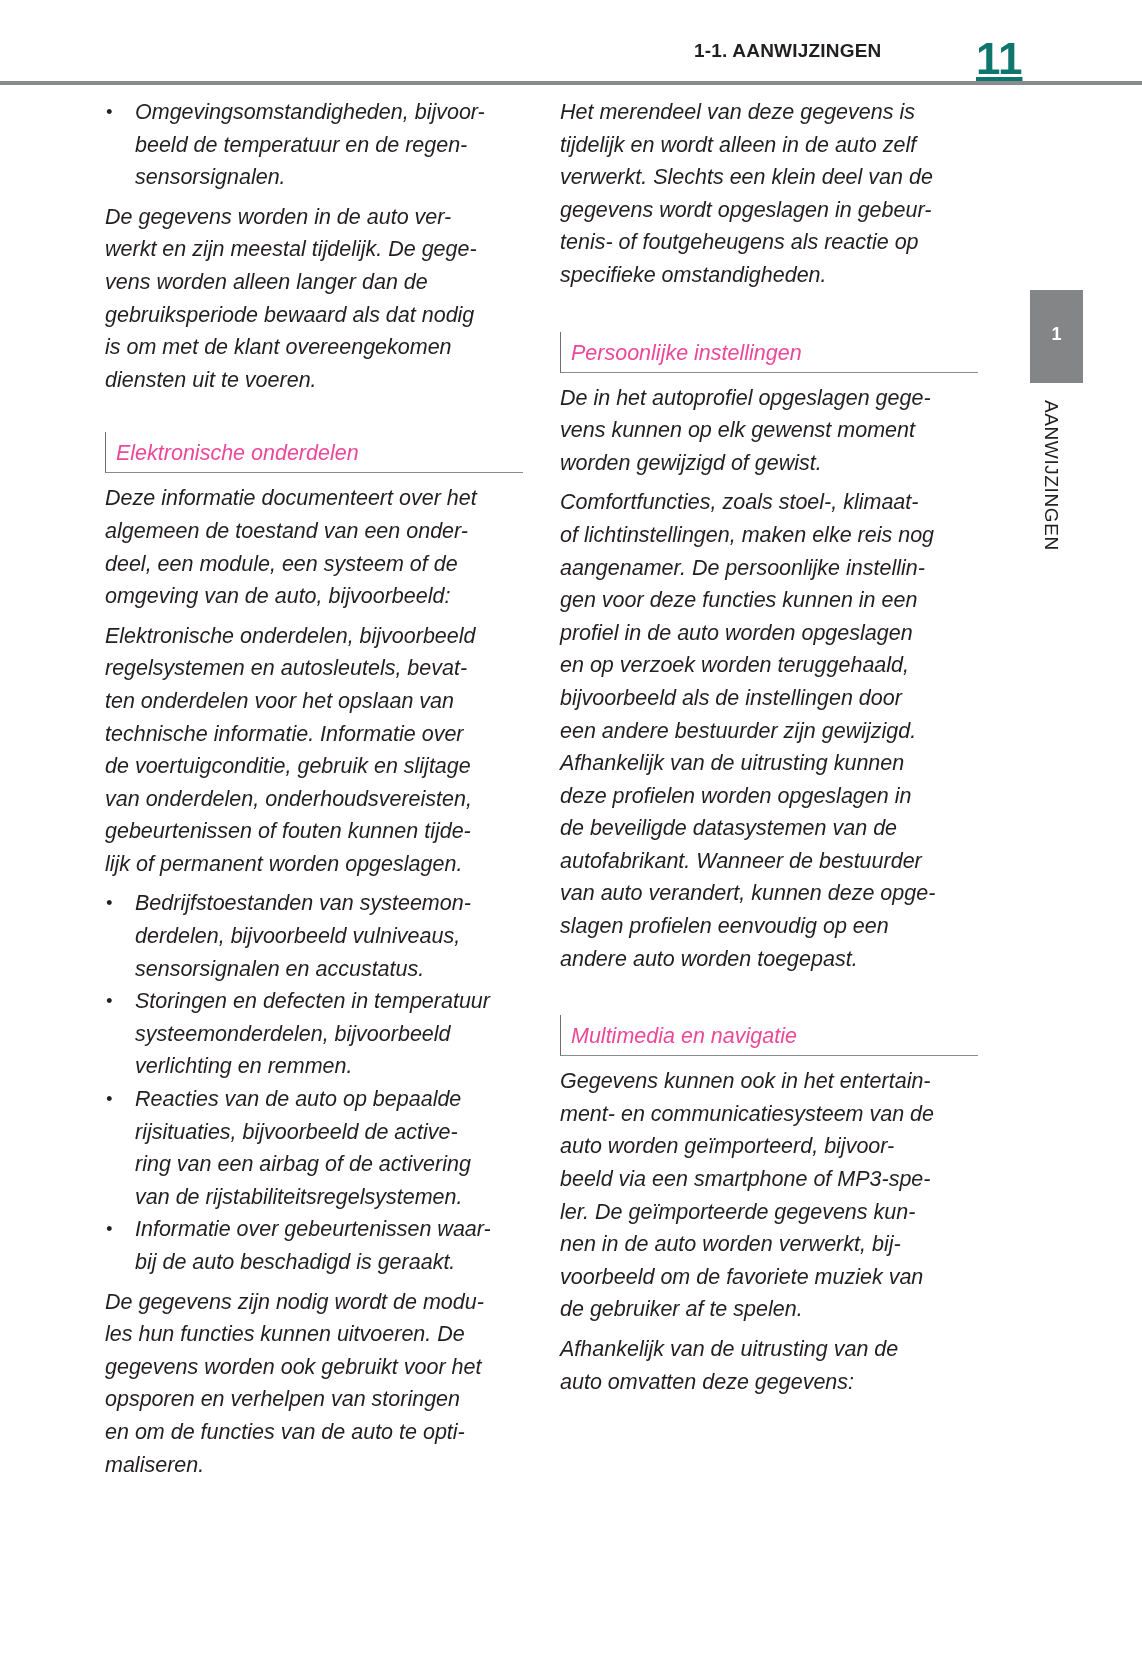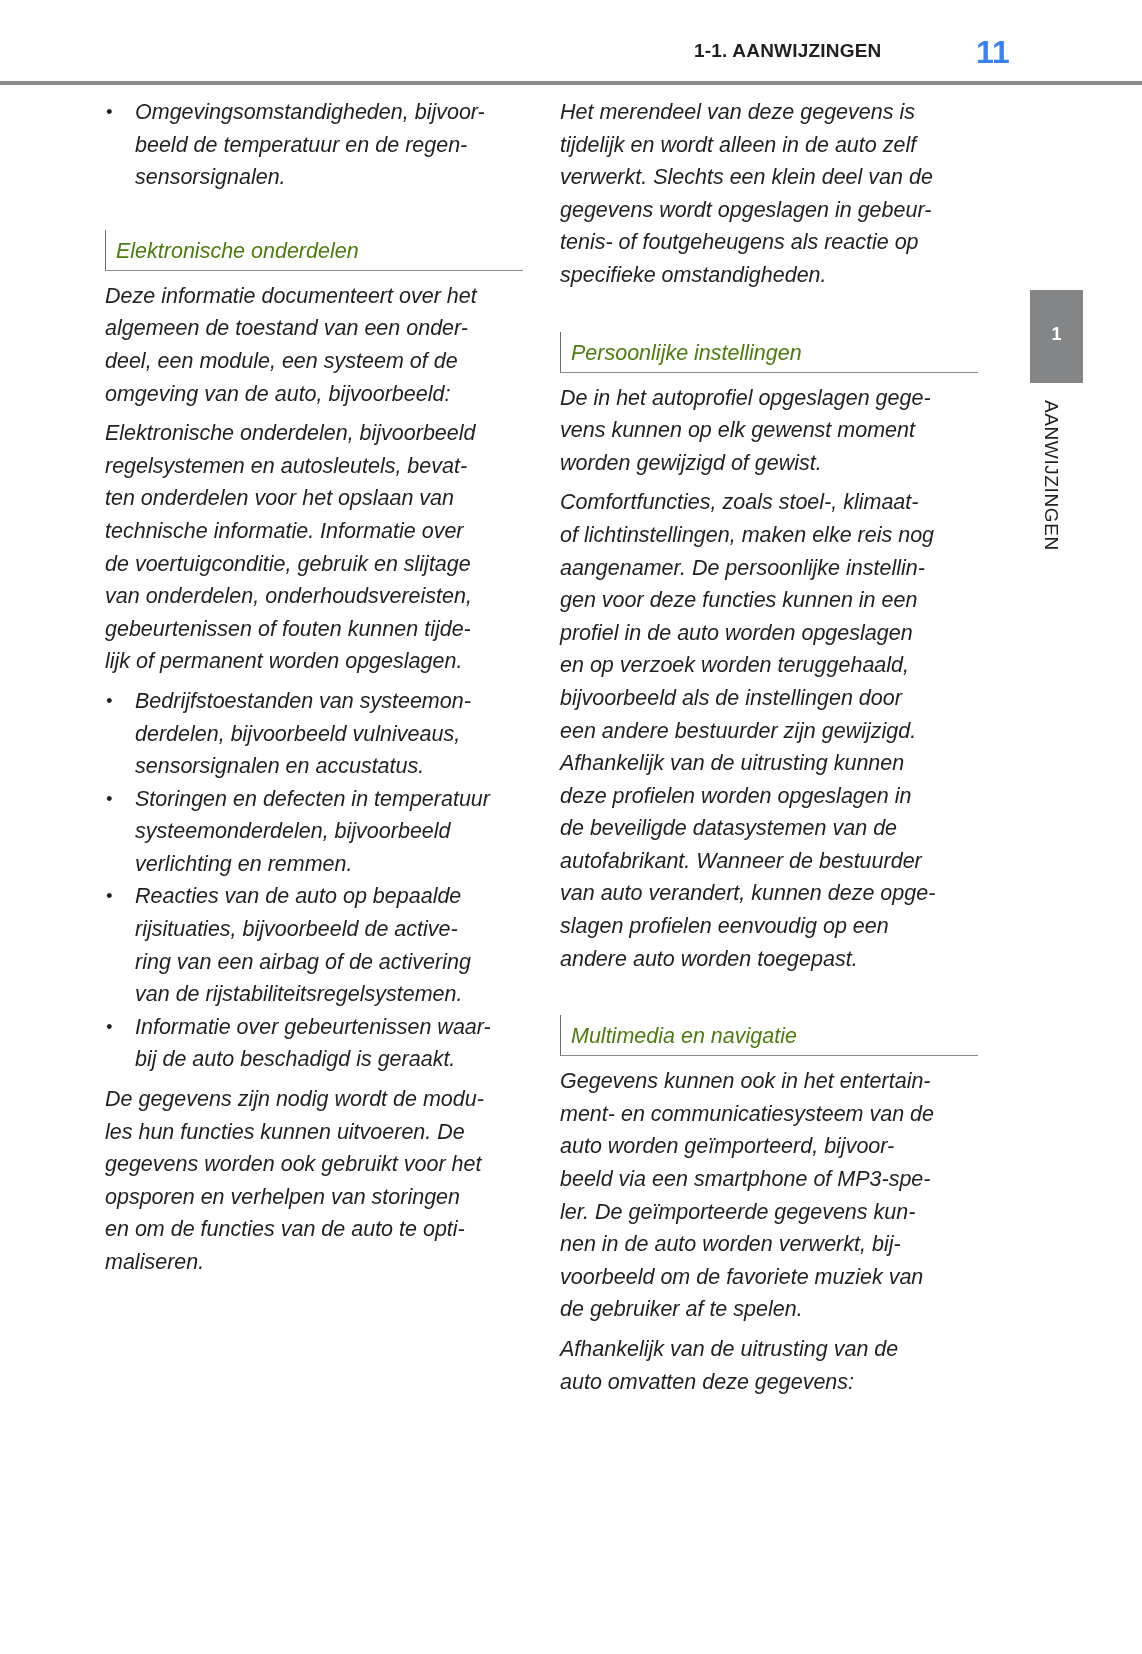--- a/index.html
+++ b/index.html
@@ -6,42 +6,42 @@
   body {
     width: 1142px; height: 1654px; position: relative; overflow: hidden;
     font-family: "Liberation Sans", sans-serif; color: #231f20;
   }
   .header-title {
     position: absolute; top: 40px; left: 694px;
     font-size: 19px; font-weight: bold; letter-spacing: 0.2px; color: #231f20;
   }
   .page-number {
     position: absolute; top: 34px; left: 976px;
-    font-size: 32px; font-weight: bold; color: #3b82f6;
+    font-size: 44px; font-weight: bold; color: #0f766e; text-decoration: underline;
   }
   .header-rule {
     position: absolute; top: 81px; left: 0; width: 1142px; height: 4px;
     background: #8a8b8d;
   }
   .column {
     position: absolute; top: 96px; width: 418px;
     font-size: 21.5px; line-height: 32.6px; font-style: italic;
   }
   .col-left { left: 105px; }
   .col-right { left: 560px; }
   .para { margin: 0 0 7px 0; white-space: pre-line; }
   .bullets { list-style: none; margin: 0 0 7px 0; padding: 0; }
   .bullet-item { position: relative; padding-left: 30px; white-space: pre-line; }
   .bullet-item::before {
     content: "•"; position: absolute; left: 1px; top: 0; font-size: 18px;
   }
   .section-heading {
     border-left: 1.5px solid #6d6e70; border-bottom: 1.5px solid #8a8b8d;
     padding: 10px 0 8px 10px; margin: 36px 0 9px 0;
-    font-size: 21.5px; line-height: 22px; color: #4d7c0f;
+    font-size: 21.5px; line-height: 22px; color: #ec4899;
   }
   .col-right .section-heading { margin-top: 40px; }
   .chapter-tab {
     position: absolute; top: 290px; left: 1030px; width: 53px; height: 93px;
     background: #848587; color: #ffffff;
     font-size: 18px; font-weight: bold;
     display: flex; align-items: flex-start; justify-content: center;
     padding-top: 34px; box-sizing: border-box;
   }
   .chapter-label {
@@ -55,20 +55,26 @@
 <div class="header-title">1-1. AANWIJZINGEN</div>
 <div class="page-number">11</div>
 <div class="header-rule"></div>
 
 <div class="column col-left">
   <ul class="bullets">
     <li class="bullet-item">Omgevingsomstandigheden, bijvoor-
 beeld de temperatuur en de regen-
 sensorsignalen.</li>
   </ul>
+  <p class="para">De gegevens worden in de auto ver-
+werkt en zijn meestal tijdelijk. De gege-
+vens worden alleen langer dan de
+gebruiksperiode bewaard als dat nodig
+is om met de klant overeengekomen
+diensten uit te voeren.</p>
   <div class="section-heading">Elektronische onderdelen</div>
   <p class="para">Deze informatie documenteert over het
 algemeen de toestand van een onder-
 deel, een module, een systeem of de
 omgeving van de auto, bijvoorbeeld:</p>
   <p class="para">Elektronische onderdelen, bijvoorbeeld
 regelsystemen en autosleutels, bevat-
 ten onderdelen voor het opslaan van
 technische informatie. Informatie over
 de voertuigconditie, gebruik en slijtage

